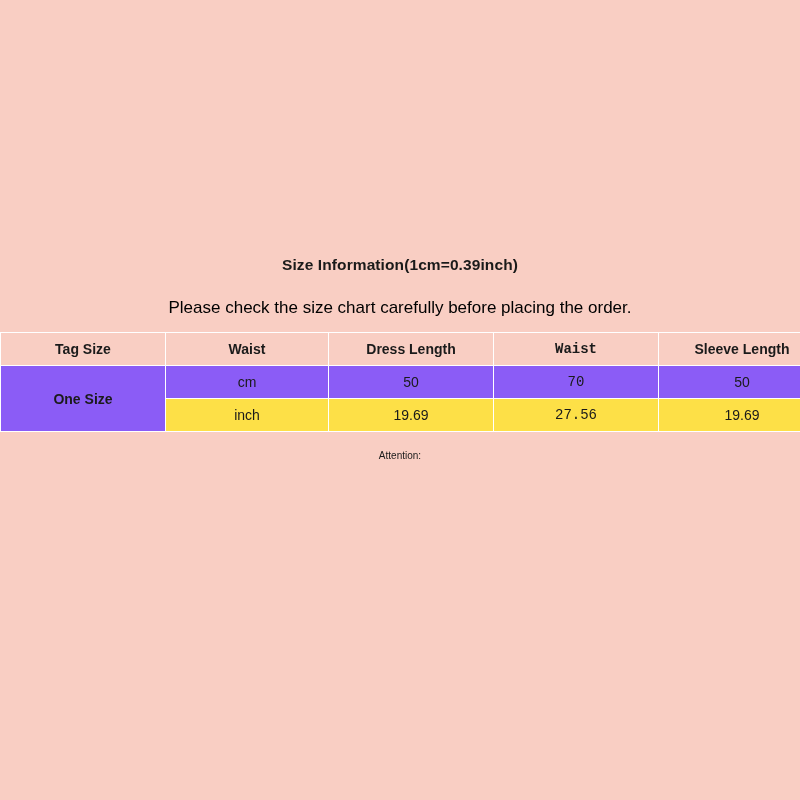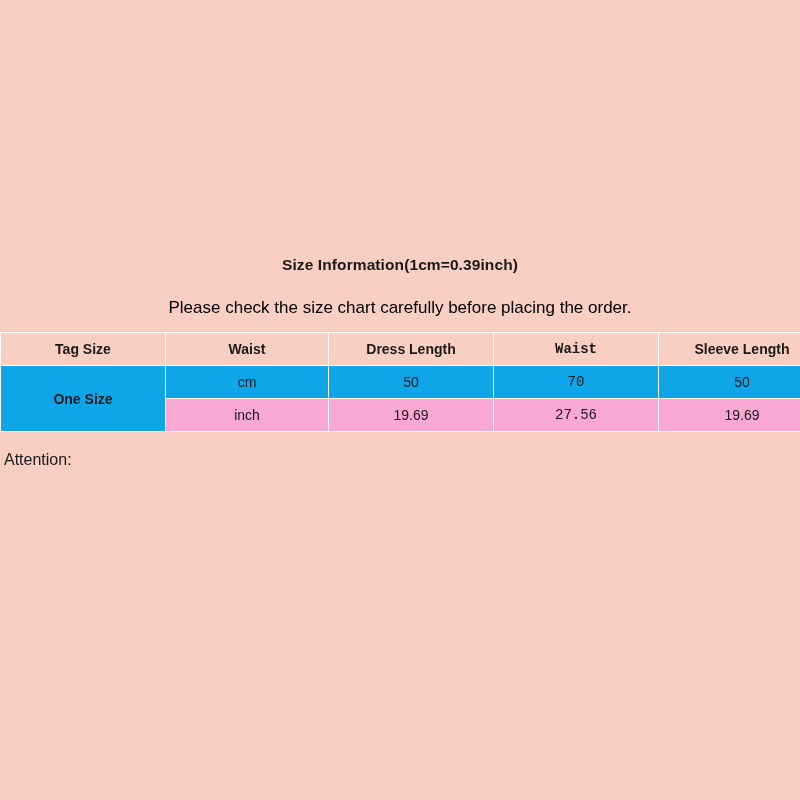--- a/index.html
+++ b/index.html
@@ -63,28 +63,29 @@
   .hdr {
     background: #f9cec3;
     font-weight: bold;
     font-size: 14.5px;
   }
   .tag-cell {
     background: #ffffff;
     font-weight: bold;
     font-size: 16px;
   }
-  .row-cm td { background: #0ea5e9; }
-  .row-inch td { background: #f9a8d4; }
+  .row-cm td { background: #8b5cf6; }
+  .row-inch td { background: #fde047; }
 
   .attention {
     padding: 16px 4px 10px 4px;
-    font-size: 16px;
+    font-size: 10px;
     color: #1a1a1a;
     line-height: 1.52;
+    text-align: center;
   }
   .attention div {
     white-space: pre;
   }
 </style>
 </head>
 <body>
 
 <div class="page">
   <div class="chart-block">

